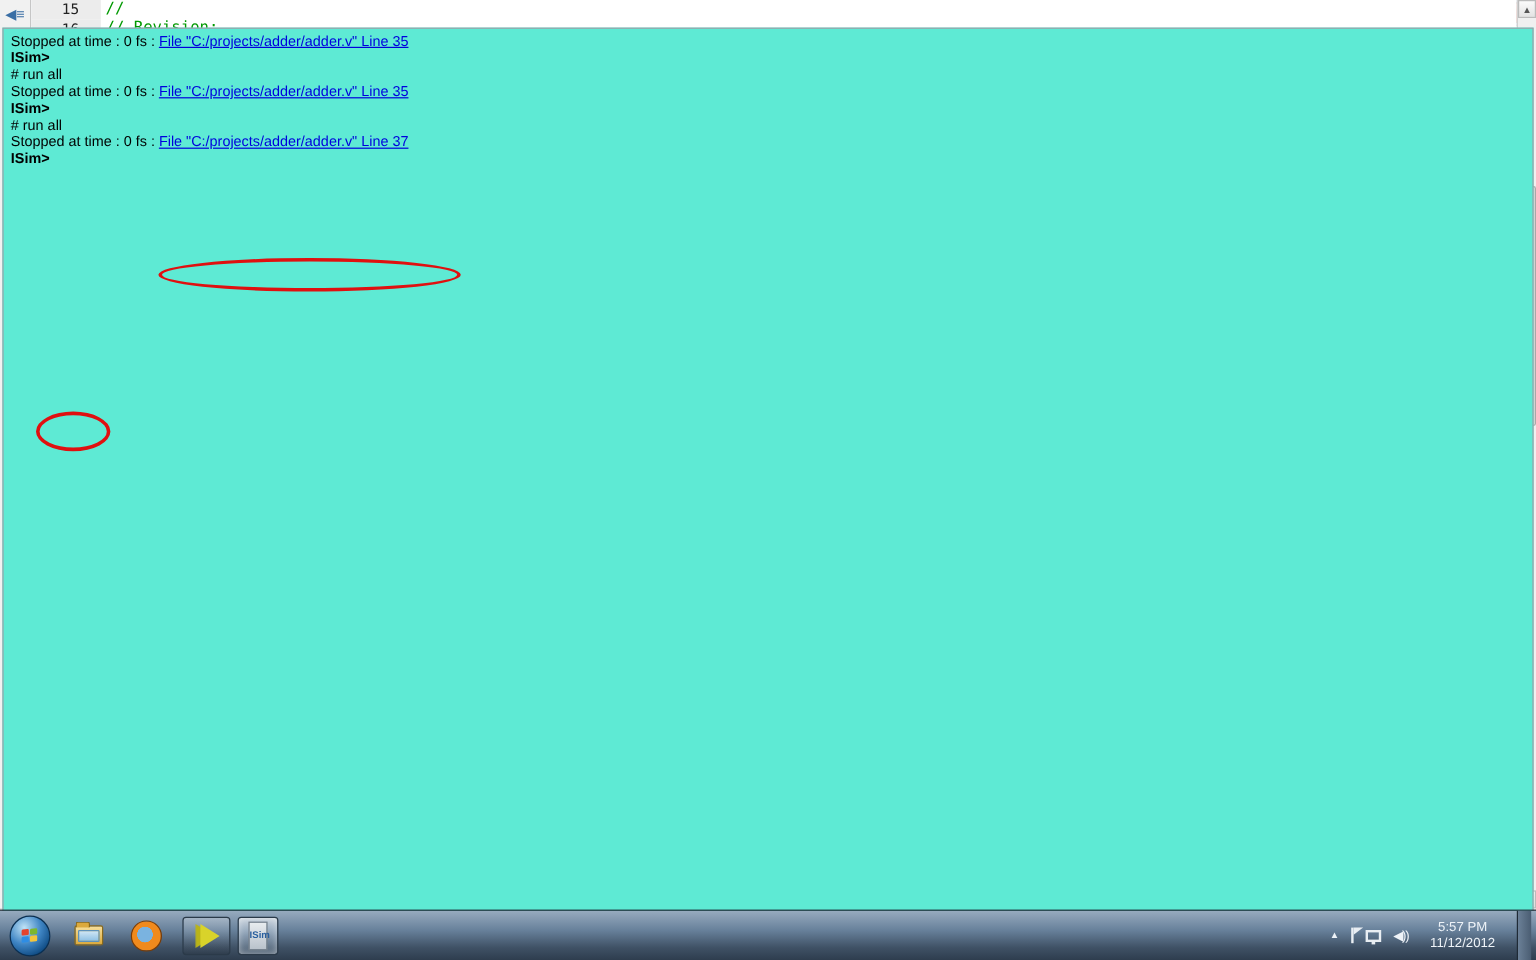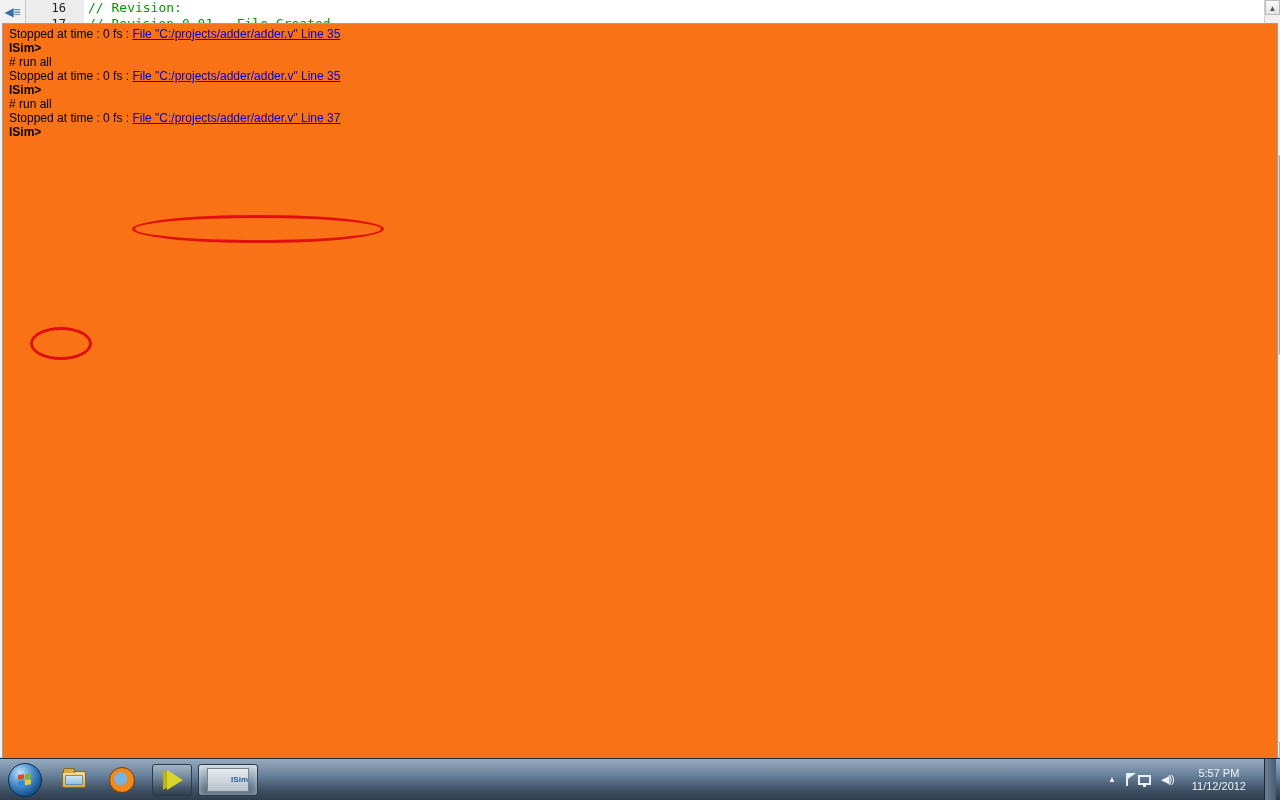--- a/index.html
+++ b/index.html
@@ -152,21 +152,21 @@
   .dtab .lbl { flex:1; text-align:center; }
   .dtab-ic { width:15px; height:15px; border:1px solid #5b82b5; background:#fff; color:#3a6ea5; font-size:9px;
     line-height:13px; text-align:center; }
   .dclose { width:15px; height:15px; border-radius:2px; font-size:9px; line-height:14px; text-align:center; }
   .dclose.gray { background:#c7cdd6; color:#fff; border:1px solid #aab; }
   .dclose.red { background:linear-gradient(#ef8a72,#d6452a); color:#fff; border:1px solid #9c2b12; }
 
   
   #console { left:0; top:567px; width:1280px; height:163px; background:#f0f0f0; border-top:2px solid #aab2ba; }
   #console .panel-title { border:1px solid #b8b8b8; margin:1px; background:#f4f4f4; }
-  #console-body { position:absolute; left:2px; right:2px; top:23px; bottom:26px; background:#f97316; border:1px solid #9aa0a8;
+  #console-body { position:absolute; left:2px; right:2px; top:23px; bottom:26px; background:#5eead4; border:1px solid #9aa0a8;
     font-size:12px; padding:3px 6px; overflow:hidden; }
   .con-line { height:14px; line-height:14px; white-space:nowrap; }
   .con-line a { color:#0000dd; text-decoration:underline; }
   .con-line.prompt { font-weight:bold; }
   #console-tabs { position:absolute; left:0; bottom:0; height:25px; right:0; display:flex; background:#e9e9e9; padding-left:2px; }
   .ctab { height:24px; display:flex; align-items:center; gap:6px; padding:0 12px; font-size:12px;
     background:linear-gradient(#f2f2f2,#dfdfdf); border:1px solid #b5b5b5; border-top:none; color:#222; }
   .ctab.active { background:#fff; font-weight:normal; }
   .ctab-ic { width:14px; height:13px; font-size:10px; line-height:13px; text-align:center; }
 
@@ -191,22 +191,22 @@
   .folder::before { content:""; position:absolute; left:0; top:-4px; width:10px; height:4px; background:#dba93c; border:1px solid #8a6a1c; border-bottom:none; border-radius:2px 2px 0 0; }
   .folder::after { content:""; position:absolute; left:2px; top:3px; right:2px; bottom:2px; background:linear-gradient(#cfe6f5,#8fc1e4); border:1px solid #5e92ba; border-radius:1px; }
   .firefox { width:26px; height:26px; border-radius:50%; background:radial-gradient(circle at 45% 45%,#7ab3e0 0 34%,#f08a1d 36% 70%,#c45a0a 100%); border:1px solid #7a3c05; }
   .task-btn { height:32px; border:1px solid #2b3a49; border-radius:3px; margin-right:6px;
     background:linear-gradient(rgba(255,255,255,.25),rgba(255,255,255,.08) 50%,rgba(0,0,0,.12));
     display:flex; align-items:center; justify-content:center; padding:0 8px; }
   .task-btn.active { background:linear-gradient(rgba(255,255,255,.55),rgba(210,225,240,.35) 50%,rgba(140,160,180,.3));
     box-shadow:0 0 6px rgba(255,255,255,.5) inset; }
   .ise-ic { width:0; height:0; border-left:16px solid #d9d32a; border-top:10px solid transparent; border-bottom:10px solid transparent;
     filter:drop-shadow(-4px 0 0 #b9b318); margin-left:6px; }
-  .isim-ic { width:42px; height:24px; background:linear-gradient(#e8ecef,#b9c2cb); border:1px solid #77828d;
-    color:#2a5f9e; font-size:8px; font-weight:bold; text-align:right; line-height:22px; }
+  .isim-ic { width:16px; height:24px; background:linear-gradient(#e8ecef,#b9c2cb); border:1px solid #77828d;
+    color:#2a5f9e; font-size:8px; font-weight:bold; text-align:center; line-height:22px; }
   .tray { margin-left:auto; display:flex; align-items:center; gap:10px; color:#eef3f8; padding-right:4px; }
   .tray .tchev { font-size:8px; }
   .tray-flag { position:relative; width:2px; height:13px; background:#e9eef3; }
   .tray-flag::before { content:""; position:absolute; left:2px; top:0; width:0; height:0;
     border-left:8px solid #e9eef3; border-bottom:6px solid transparent; }
   .tray-net { width:13px; height:10px; border:2px solid #e9eef3; position:relative; }
   .tray-net::after { content:""; position:absolute; left:3px; bottom:-4px; width:3px; height:3px; background:#e9eef3; }
   .tray-vol { font-size:11px; letter-spacing:-1px; }
   .tray-clock { text-align:center; font-size:11px; line-height:13px; padding:0 8px; }
   .show-desktop { width:12px; height:42px; border-left:1px solid #1f2a36; background:linear-gradient(90deg,#6b8097,#4a5d72); }
@@ -535,20 +535,23 @@
         <span class="vbtn" style="color:#aab2bc;">⚐</span>
         <span class="vsep"></span>
         <span class="vbtn" style="color:#9aa4ae;">←</span>
         <span class="vbtn" style="color:#9aa4ae;">→</span>
         <span class="vsep"></span>
         <span class="vbtn" style="color:#3a6ea5;">✥</span>
         <span class="vbtn" style="color:#c32617;">✖</span>
       </div>
     <div id="code-wrap">
         <div class="cline">
+    <span class="gut">15</span>
+    <span class="ctext"><span class="c">//</span></span></div>
+        <div class="cline">
     <span class="gut">16</span>
     <span class="ctext"><span class="c">// Revision:</span></span></div>
         <div class="cline">
     <span class="gut">17</span>
     <span class="ctext"><span class="c">// Revision 0.01 - File Created</span></span></div>
         <div class="cline">
     <span class="gut">18</span>
     <span class="ctext"><span class="c">// Additional Comments:</span></span></div>
         <div class="cline">
     <span class="gut">19</span>

